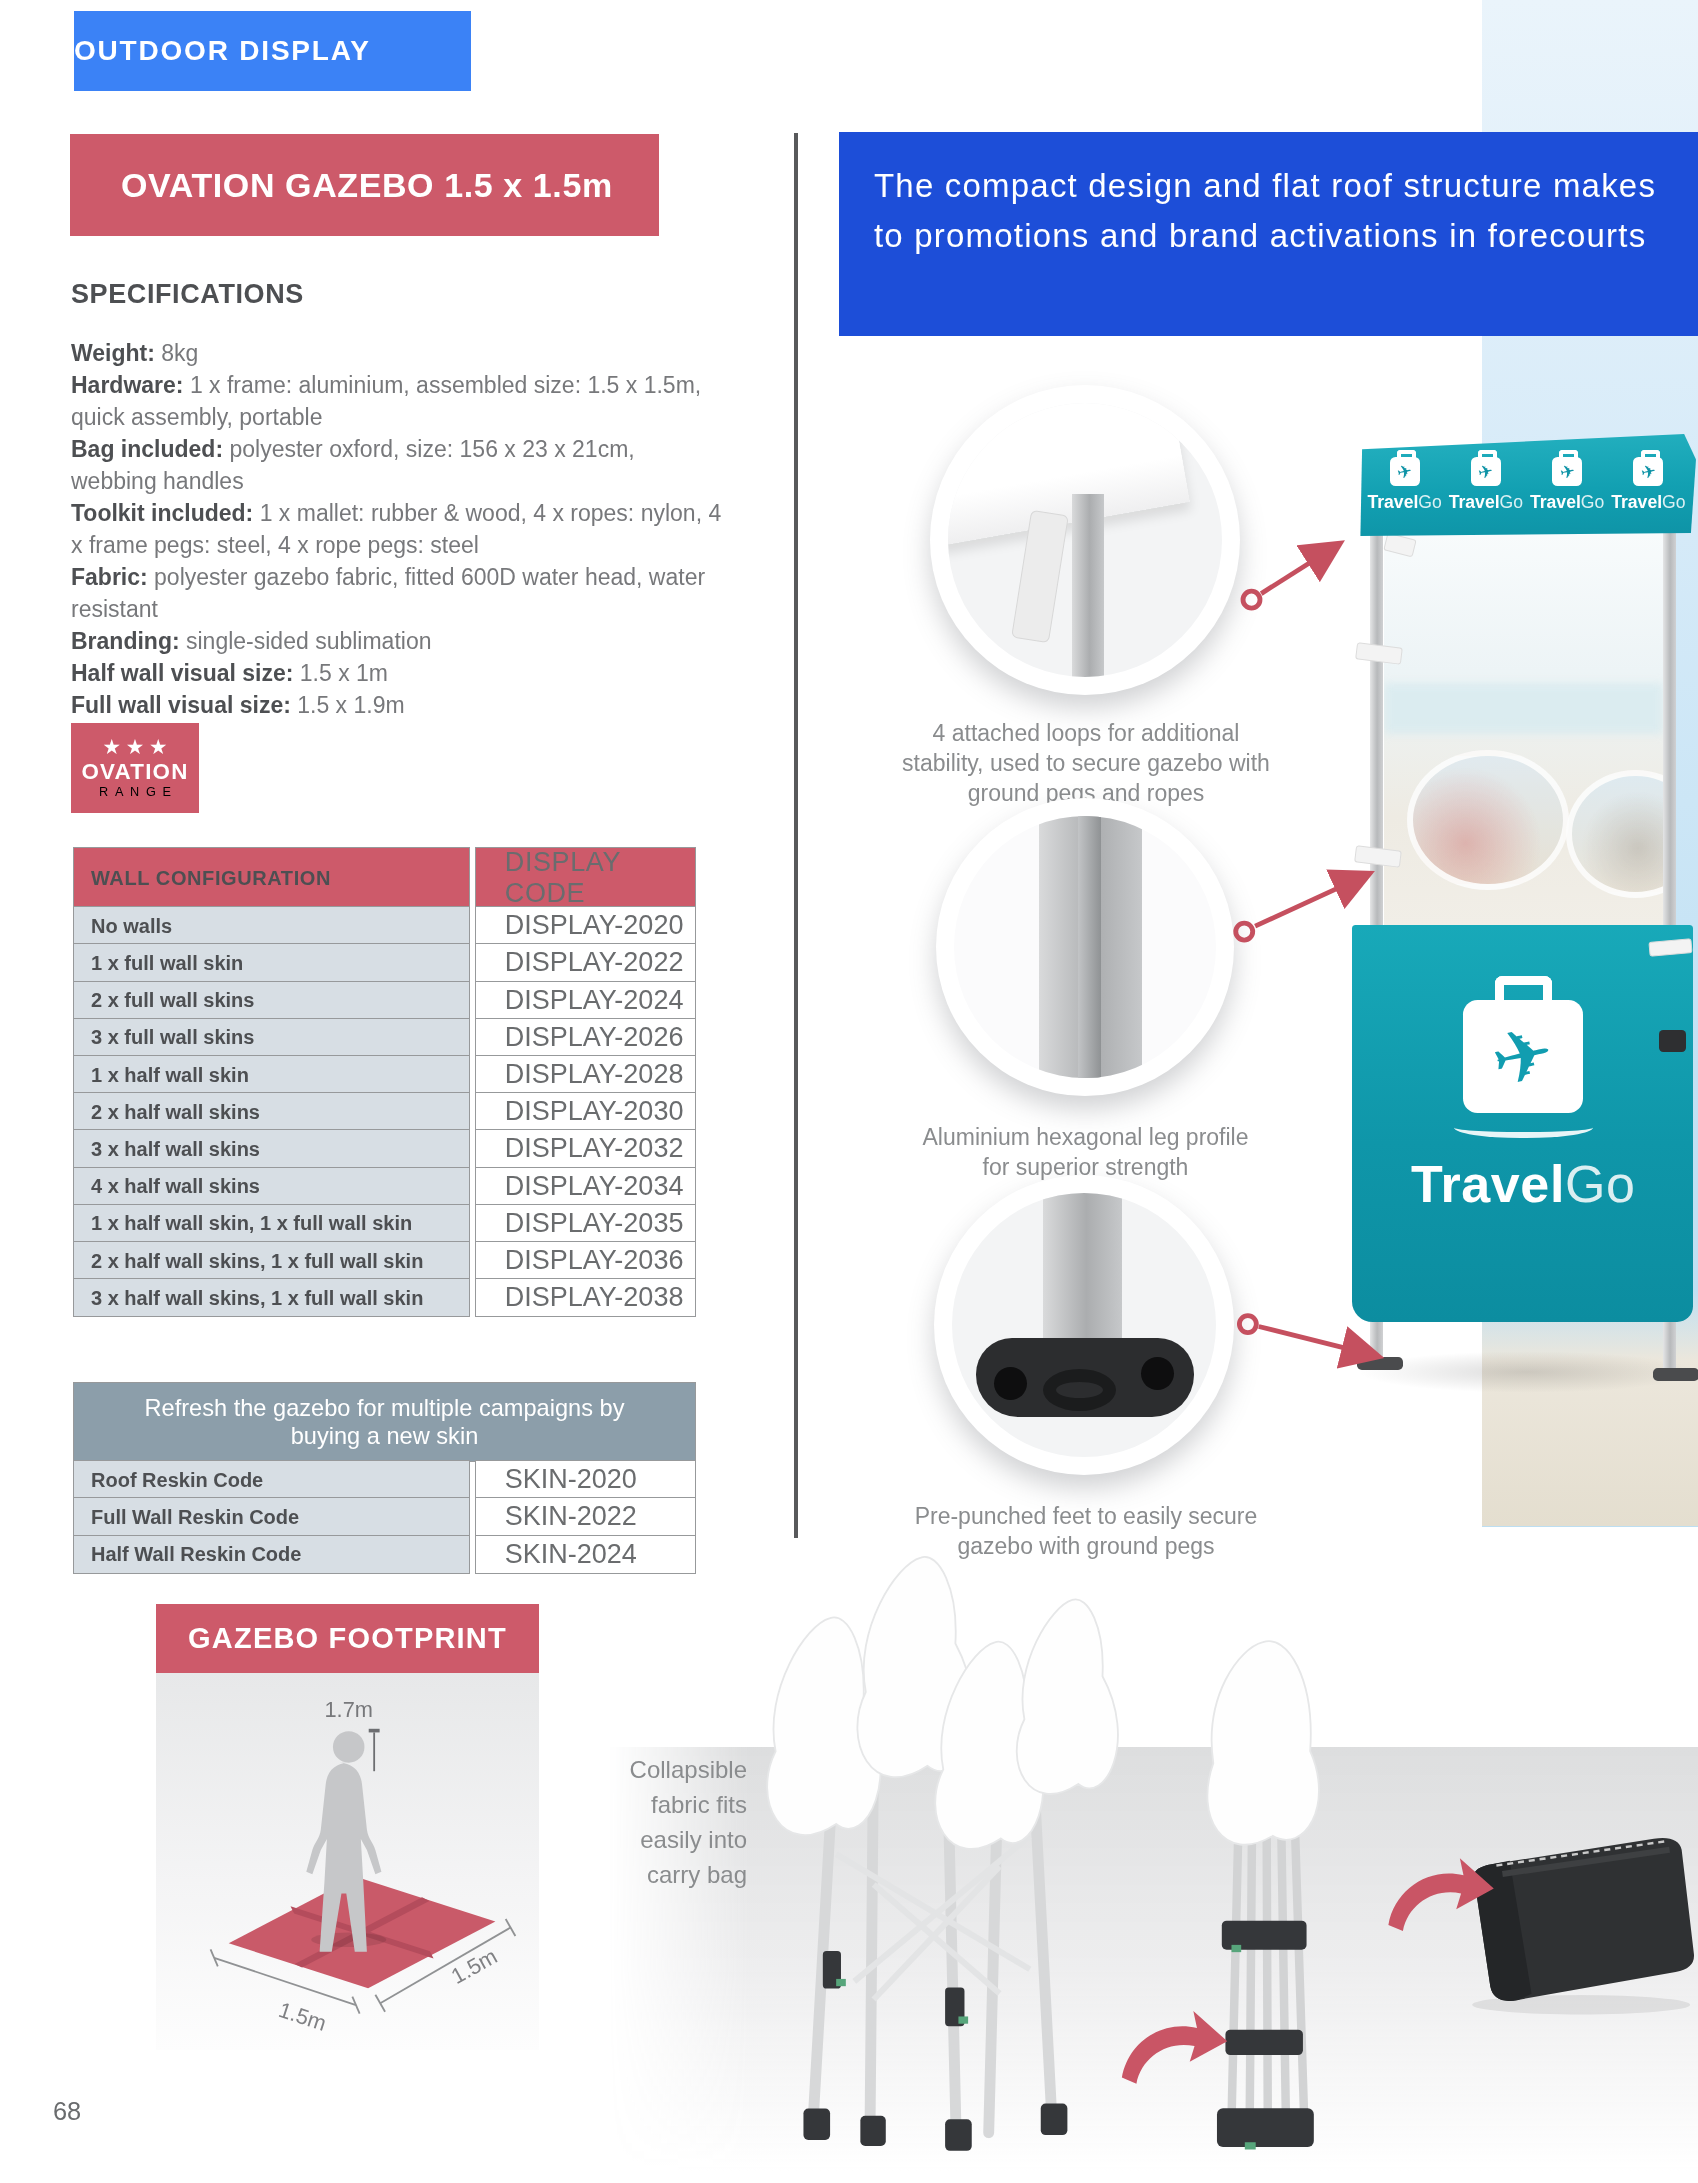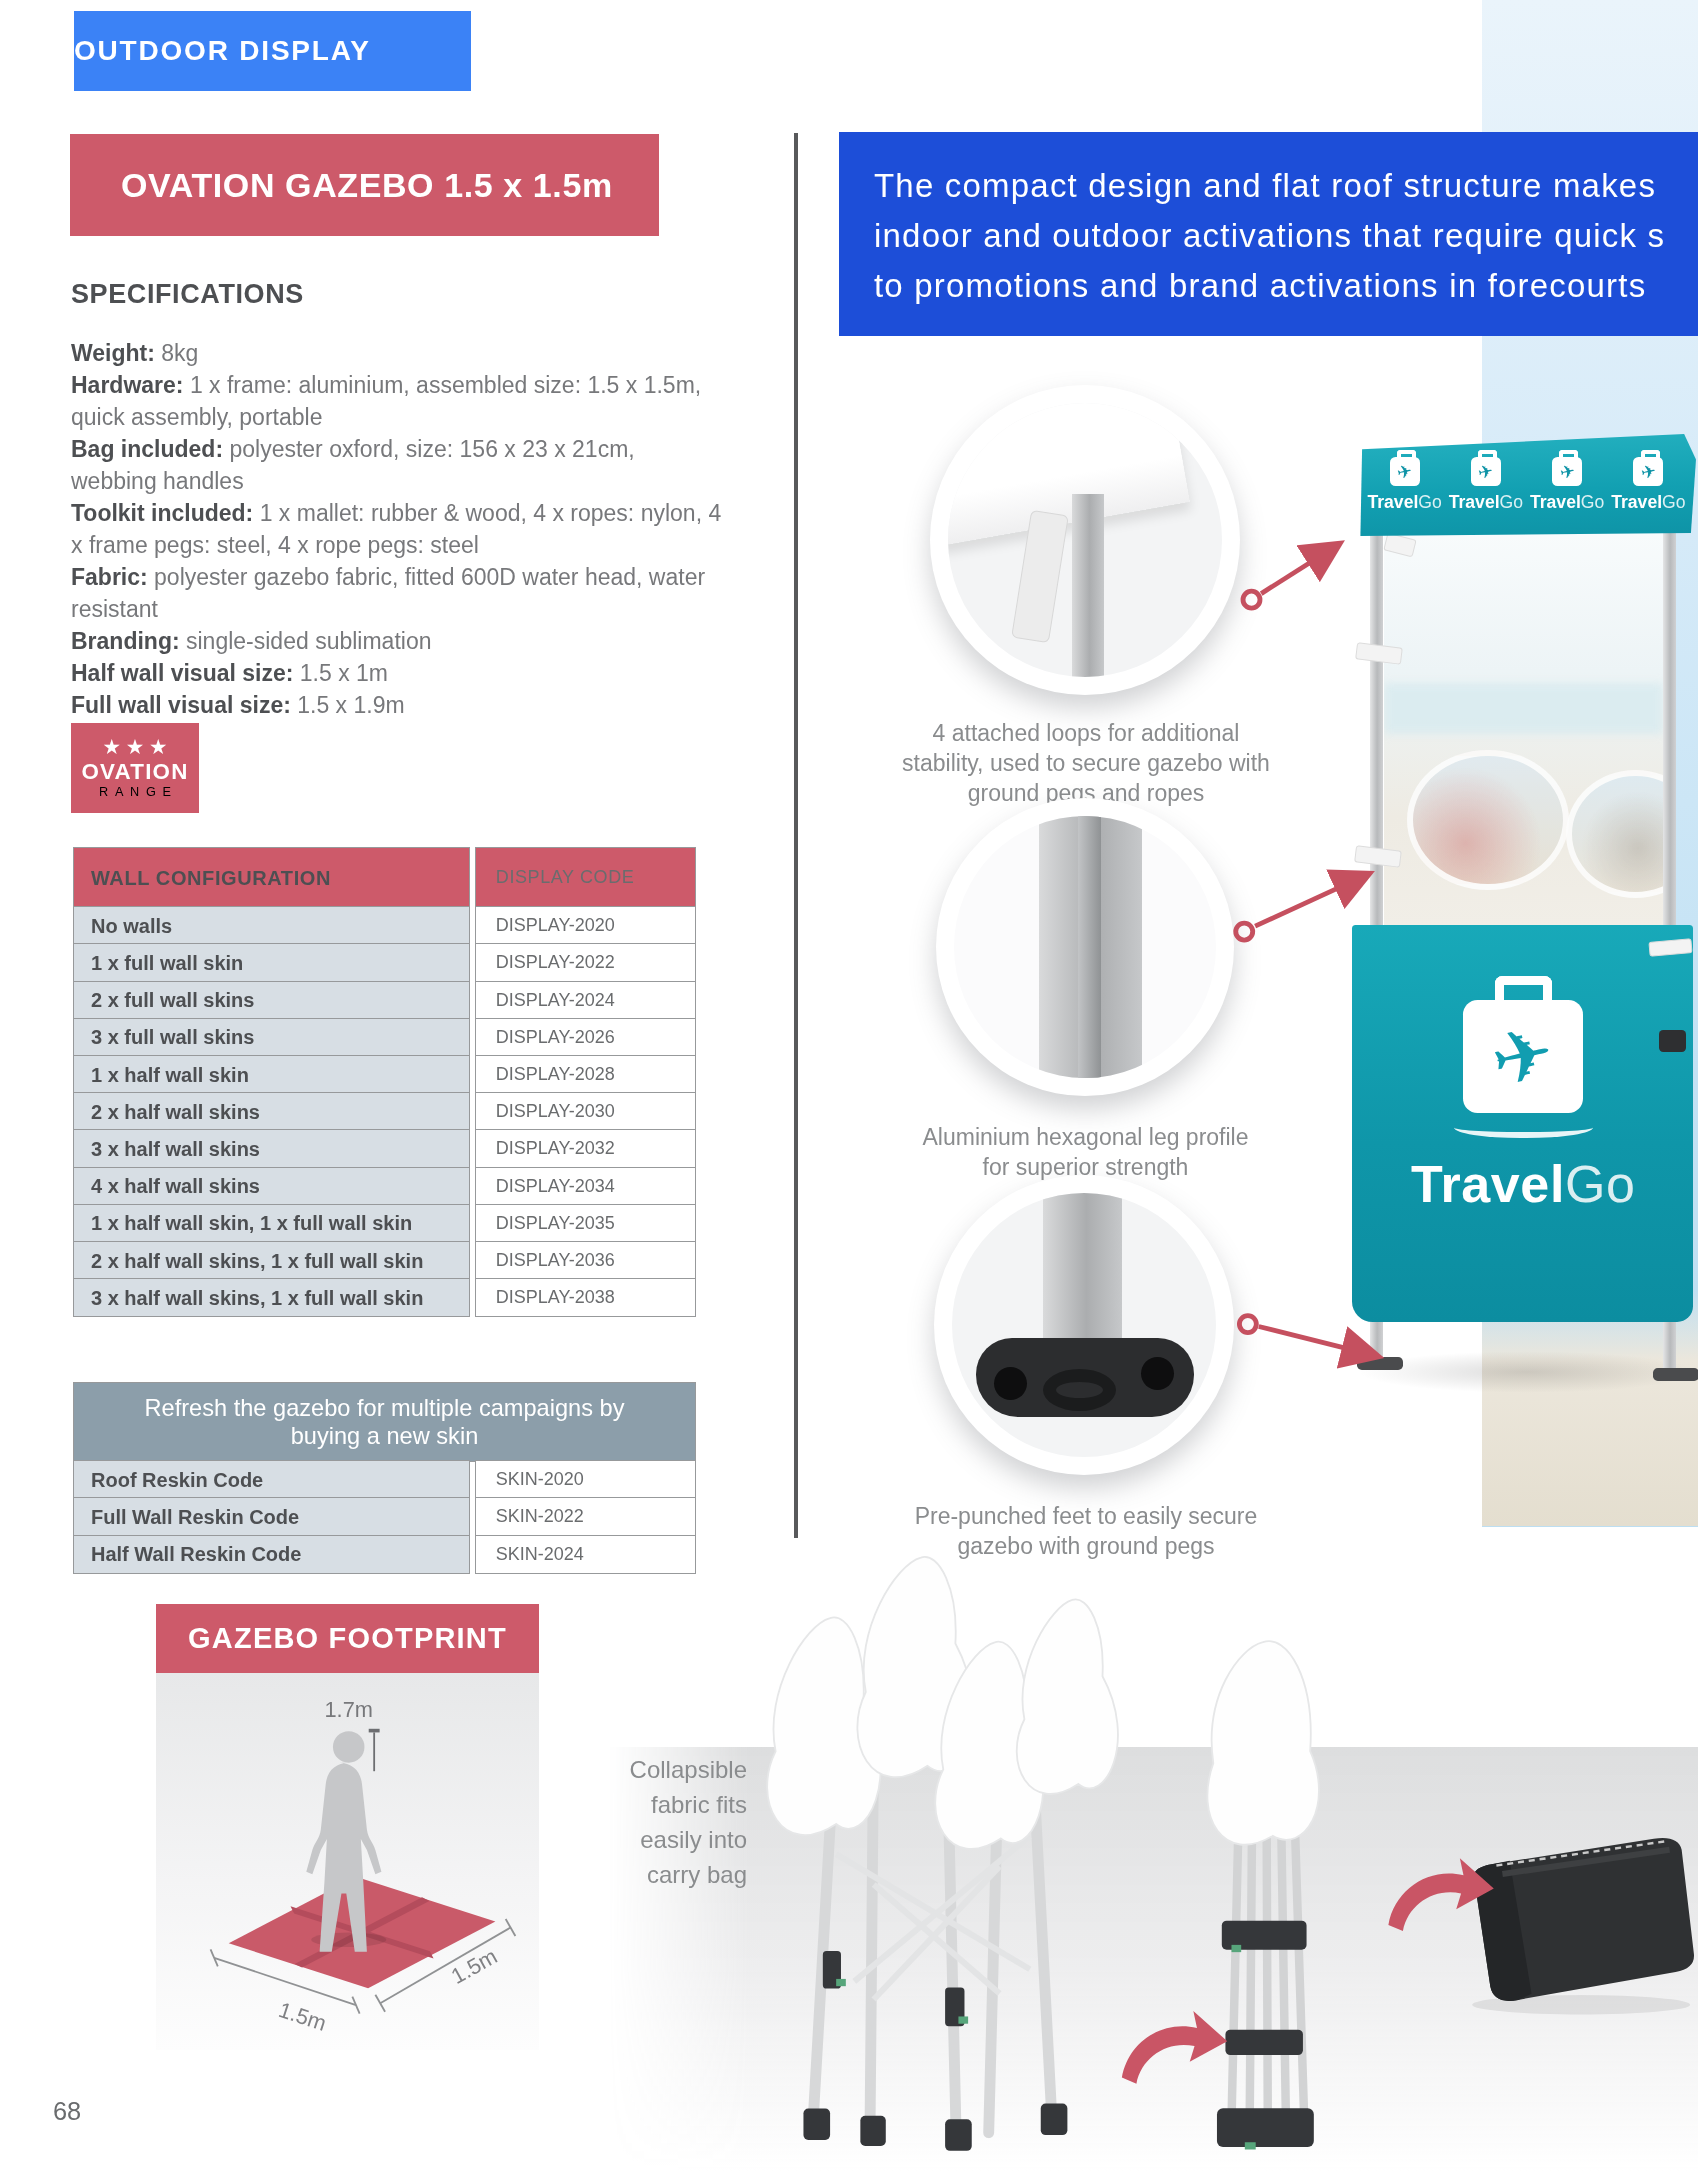--- a/index.html
+++ b/index.html
@@ -28,21 +28,21 @@
   
   .tbl{left:73px;width:623px;}
   .trow{display:flex;gap:4.8px;margin-top:-1.8px;}
   .trow:first-child{margin-top:0;}
   .cell{box-sizing:border-box;border:1.8px solid #97999B;display:flex;align-items:center;}
   .c-config{width:397px;background:#D7DEE4;}
   .c-code{width:221px;background:#fff;}
   .hdr .c-config,.hdr .c-code{background:#CD5A6A;border-color:#97999B;}
   .hdr span{color:#fff;font-size:23px;font-weight:700;letter-spacing:0.6px;padding-left:17px;}
   .c-config span{font-size:20px;font-weight:700;color:#4D4F52;padding-left:17px;line-height:22px;}
-  .c-code span{font-size:18px;font-weight:400;color:#6A6C6E;padding-left:20px;}
+  .c-code span{font-size:27px;font-weight:400;color:#6A6C6E;padding-left:29px;}
   .wall-hdr{height:61px;}
   .wall-row{height:39px;}
   .reskin-hdr{box-sizing:border-box;border:1.8px solid #97999B;background:#8C9EAA;height:80px;
     display:flex;flex-direction:column;align-items:center;justify-content:center;}
   .reskin-hdr span{color:#fff;font-size:23.6px;line-height:28px;text-align:center;display:block;width:100%;}
   .reskin-row{height:39px;}
 
   
   .footprint-hdr{left:156px;top:1604px;width:383px;height:69px;background:#CD5A6A;
     display:flex;align-items:center;justify-content:center;}
@@ -163,21 +163,20 @@
 
   <div class="abs category-box">
     <span>OUTDOOR DISPLAY</span>
   </div>
   <div class="abs title-bar">
     <span>OVATION GAZEBO 1.5 x 1.5m</span>
   </div>
 
   <div class="abs intro-banner">
     <div class="bline">The compact design and flat roof structure makes</div>
-    <div class="bline">indoor and outdoor activations that require quick s</div>
     <div class="bline">to promotions and brand activations in forecourts</div>
   </div>
 
   <div class="abs divider"></div>
 
   <div class="abs specs-heading">SPECIFICATIONS</div>
   <div class="abs spec-block">
     <p class="spec-line"><span class="spec-label">Weight:</span> <span>8kg</span></p>
     <p class="spec-line"><span class="spec-label">Hardware:</span> <span>1 x frame: aluminium, assembled size: 1.5 x 1.5m, quick assembly, portable</span></p>
     <p class="spec-line"><span class="spec-label">Bag included:</span> <span>polyester oxford, size: 156 x 23 x 21cm, webbing handles</span></p>

